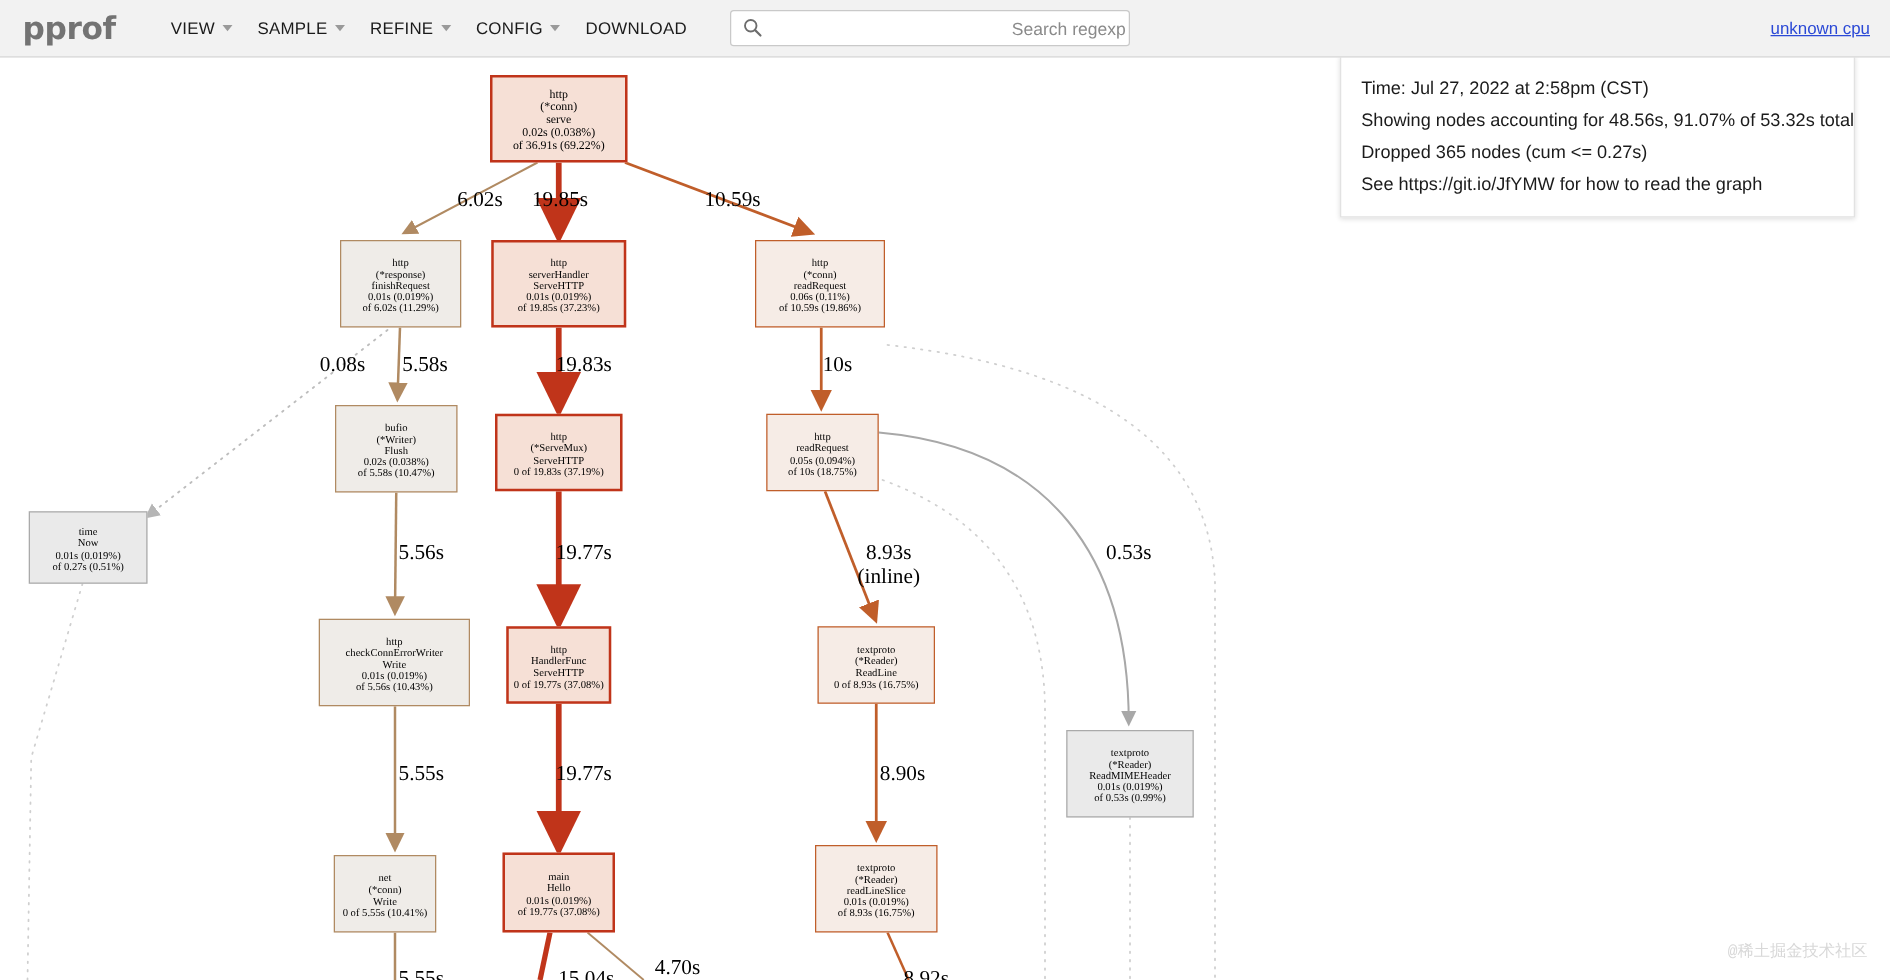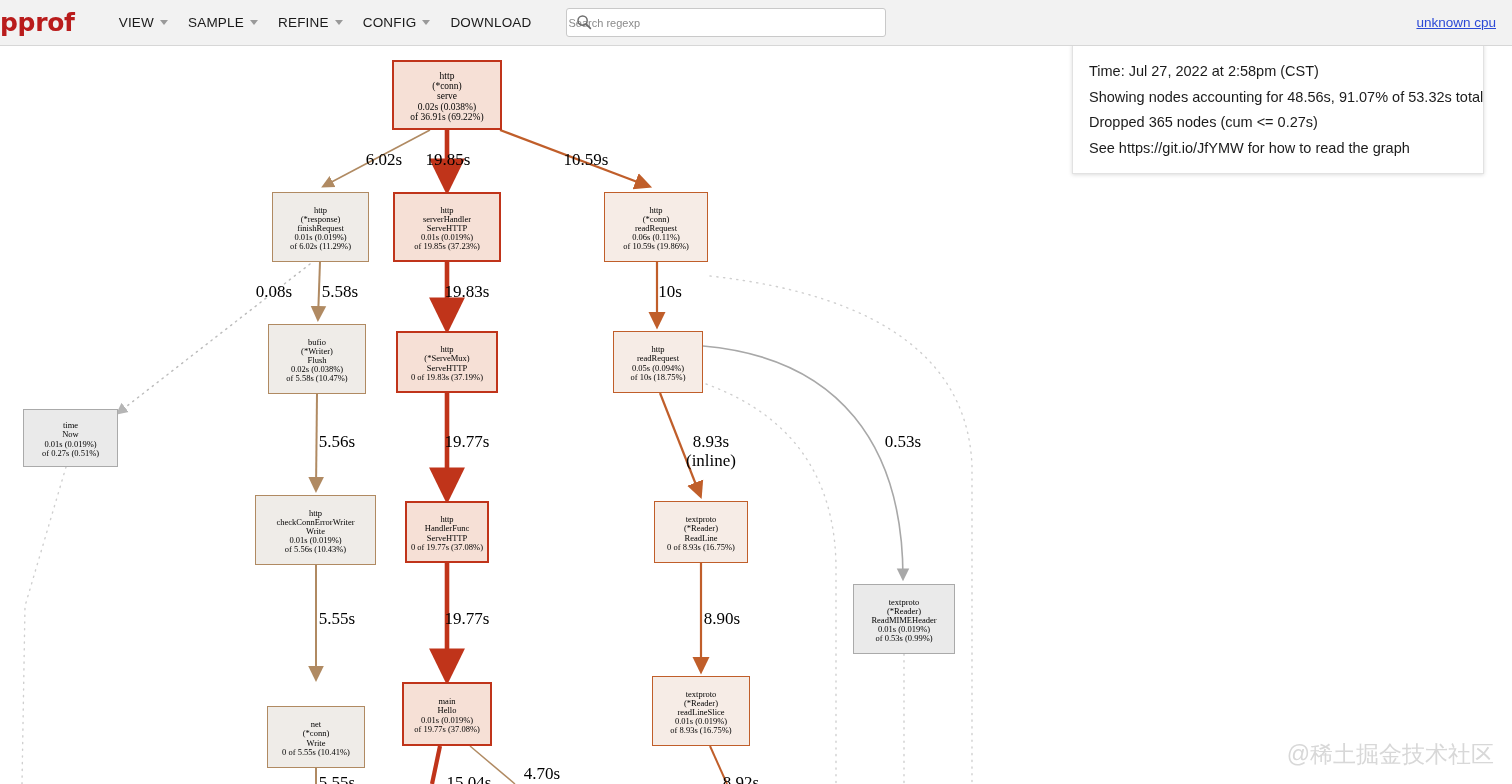--- a/index.html
+++ b/index.html
@@ -17,21 +17,22 @@
     width: 1512px; height: 46px;
     background: #f2f2f2;
     border-bottom: 1px solid #d7d7d7;
     display: flex; align-items: center;
     z-index: 30;
   }
   #brand {
     font-family: "DejaVu Sans", sans-serif;
     font-weight: bold;
     font-size: 25px;
-    color: #b91c1c;
+    color: #737373;
+    margin-left: 18px;
     margin-right: 34px;
     letter-spacing: -0.3px;
   }
   .menu-item {
     display: flex; align-items: center;
     font-size: 13.5px;
     color: #1a1a1a;
     padding: 6px 10px;
     cursor: pointer;
     white-space: nowrap;
@@ -48,24 +49,25 @@
   #search-wrap {
     position: relative;
     margin-left: 24px;
     width: 320px; height: 29px;
   }
   #search-input {
     width: 100%; height: 100%;
     border: 1px solid #c9c9c9;
     border-radius: 3px;
     background: #fff;
-    font-size: 11px;
+    font-size: 14px;
     color: #222;
     font-family: "Liberation Sans", sans-serif;
     outline: none;
+    text-align: right;
   }
   #search-input::placeholder { color: #8a8a8a; }
   #search-icon {
     position: absolute; left: 10px; top: 6px;
     width: 16px; height: 16px;
     pointer-events: none;
   }
   #unknown-cpu {
     position: absolute; right: 16px;
     font-size: 13.5px;
@@ -134,23 +136,23 @@
     color: #1b1b1b;
     line-height: 1.0;
     padding: 5px 0 6px 0;
     white-space: nowrap;
   }
 
   
   #watermark {
     position: absolute;
     right: 18px; bottom: 14px;
-    font-size: 23px;
+    font-size: 13px;
     color: #d8d8d8;
-    font-family: Liberation Sans, sans-serif;
+    font-family: Liberation Mono, monospace;
     z-index: 5;
     user-select: none;
   }
 </style>
 </head>
 <body>
 
 <div id="toolbar">
   <div id="brand">pprof</div>
 
@@ -315,21 +317,21 @@
         <div>ReadLine</div>
         <div>0 of 8.93s (16.75%)</div>
       </div>
       <div class="node grey" style="left: 853px; top: 538px; width: 102px; height: 70px; font-size: 8.5px;">
         <div>textproto</div>
         <div>(*Reader)</div>
         <div>ReadMIMEHeader</div>
         <div>0.01s (0.019%)</div>
         <div>of 0.53s (0.99%)</div>
       </div>
-      <div class="node cool" style="left: 267px; top: 638px; width: 98px; height: 62px; font-size: 8.5px; margin-top: 22px;">
+      <div class="node cool" style="left: 267px; top: 638px; width: 82px; height: 62px; font-size: 8.5px;">
         <div>net</div>
         <div>(*conn)</div>
         <div>Write</div>
         <div>0 of 5.55s (10.41%)</div>
       </div>
       <div class="node hot" style="left: 402px; top: 636px; width: 90px; height: 64px; font-size: 8.5px;">
         <div>main</div>
         <div>Hello</div>
         <div>0.01s (0.019%)</div>
         <div>of 19.77s (37.08%)</div>

